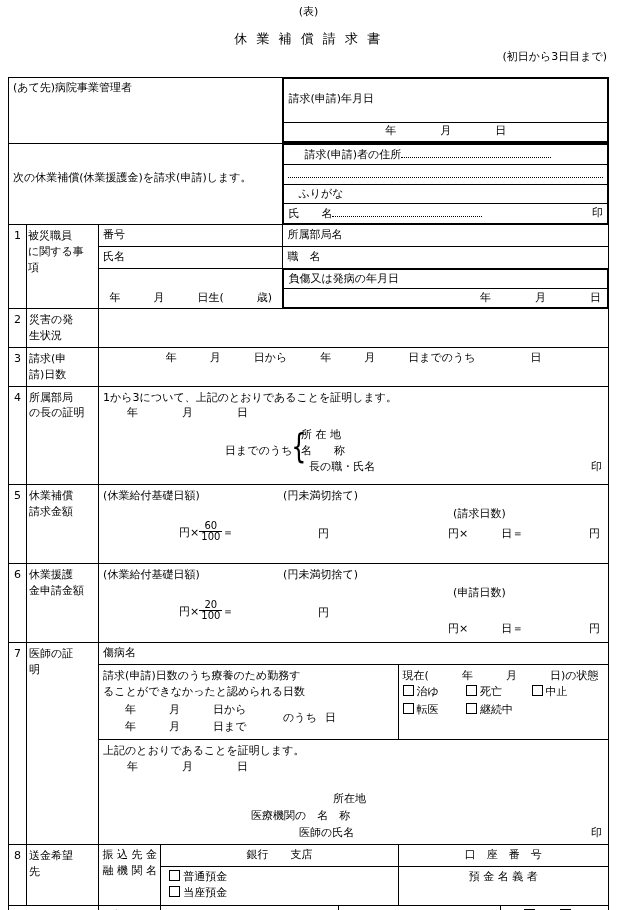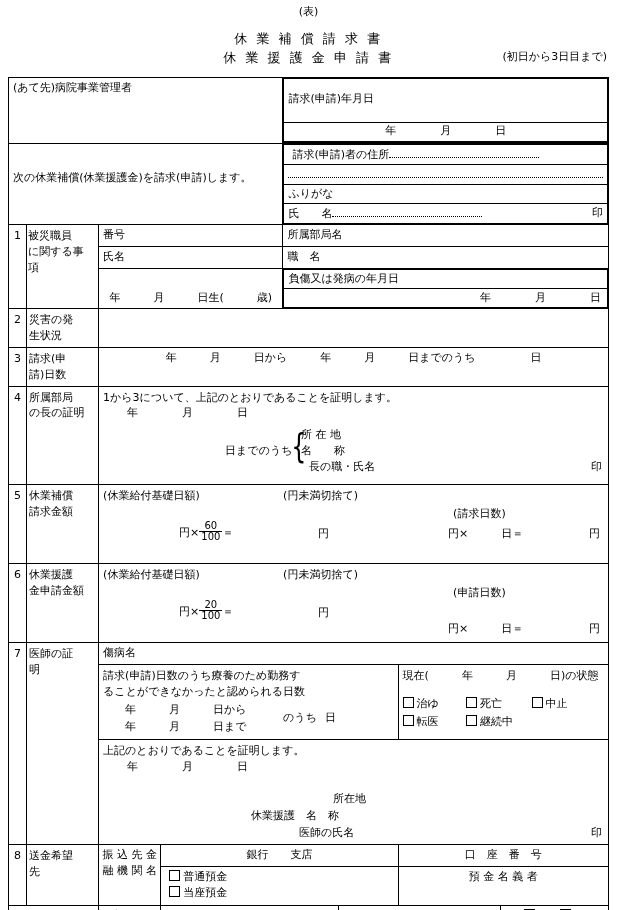--- a/index.html
+++ b/index.html
@@ -69,21 +69,20 @@
 </style>
 </head>
 <body>
 
 <div class="page">
 
   <div class="hdr-omote">(表)</div>
 
   <div class="title-row">
     <div class="title">休 業 補 償 請 求 書</div>
-    <div class="title">休 業 援 護 金 申 請 書</div>
     <div class="note-right">(初日から3日目まで)</div>
   </div>
 
   <table class="form">
     <colgroup>
       <col style="width:18px">
       <col style="width:72px">
       <col style="width:62px">
       <col style="width:62px">
       <col style="width:60px">
@@ -117,29 +116,29 @@
       <td colspan="6" class="nb-t t-cell" style="height:0;"></td>
     </tr>
     <tr>
       <td colspan="5" rowspan="1" class="mid" style="height:72px;">
         <div style="margin-top:24px;">次の休業補償(休業援護金)を請求(申請)します。</div>
       </td>
       <td colspan="6" class="t-cell">
         <table class="inner noborder">
           <tbody>
                 <tr>
-                  <td style="padding:1px 8px;">
+                  <td style="padding:1px 20px;">
             <span>請求(申請)者の住所</span><span class="dotline" style="width:150px;"></span>
           </td>
                 </tr>
           <tr>
                   <td style="padding:1px 4px;"><span class="dotline" style="width:100%;"></span></td>
                 </tr>
           <tr>
-                  <td style="padding:1px 4px;">ふりがな</td>
+                  <td style="padding:1px 14px;">ふりがな</td>
                 </tr>
           <tr>
                   <td style="padding:1px 4px;">
             <span>氏　　名</span><span class="dotline" style="width:150px;"></span><span style="float:right;">印</span>
           </td>
                 </tr>
         </tbody>
             </table>
       </td>
     </tr>
@@ -268,38 +267,38 @@
         <div>ることができなかったと認められる日数</div>
         <div style="position:relative;height:34px;margin-top:2px;">
           <div style="position:absolute;left:22px;top:0;">年　　　月　　　日から</div>
           <div style="position:absolute;left:22px;top:17px;">年　　　月　　　日まで</div>
           <div style="position:absolute;left:180px;top:8px;">のうち</div>
           <div style="position:absolute;left:222px;top:8px;">日</div>
         </div>
       </td>
       <td colspan="4" style="padding:3px 4px;">
         <div>現在(　　　年　　　月　　　日)の状態</div>
-        <div style="margin-top:12px;">
+        <div style="">
           <span style="display:inline-block;width:60px;"><span class="chk"></span><span>治ゆ</span></span>
           <span style="display:inline-block;width:62px;"><span class="chk"></span><span>死亡</span></span>
           <span style="display:inline-block;"><span class="chk"></span><span>中止</span></span>
         </div>
         <div style="margin-top:2px;">
           <span style="display:inline-block;width:60px;"><span class="chk"></span><span>転医</span></span>
           <span style="display:inline-block;"><span class="chk"></span><span>継続中</span></span>
         </div>
       </td>
     </tr>
     <tr>
       <td colspan="9" style="padding:3px 4px;height:84px;">
         <div>上記のとおりであることを証明します。</div>
         <div style="padding-left:24px;">年　　　　月　　　　日</div>
         <div style="position:relative;height:50px;margin-top:16px;">
           <div style="position:absolute;left:230px;top:0;">所在地</div>
-          <div style="position:absolute;left:148px;top:17px;">休業援護　名　称</div>
+          <div style="position:absolute;left:148px;top:17px;">医療機関の　名　称</div>
           <div style="position:absolute;left:196px;top:34px;">医師の氏名</div>
           <div style="position:absolute;right:2px;top:34px;">印</div>
         </div>
       </td>
     </tr>
 
     <tr>
       <td rowspan="2" class="ctr" style="padding:3px 1px;">8</td>
       <td rowspan="2" style="padding:3px 2px;">
         <div>送金希望</div>

